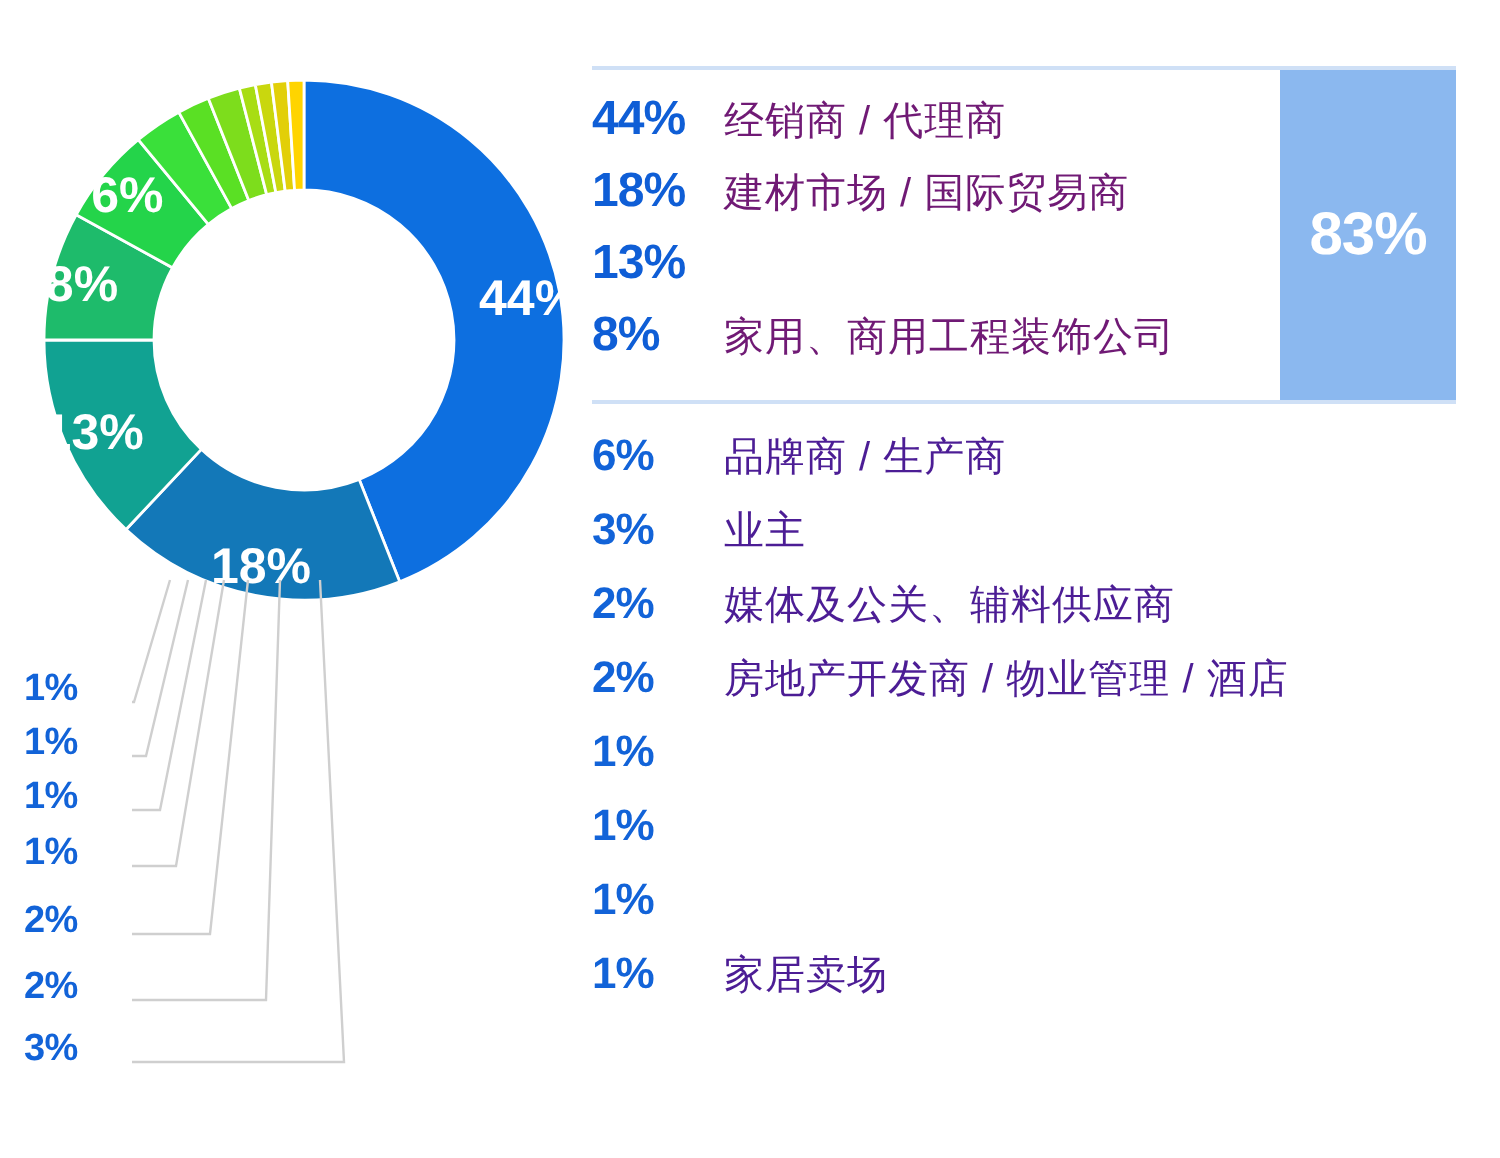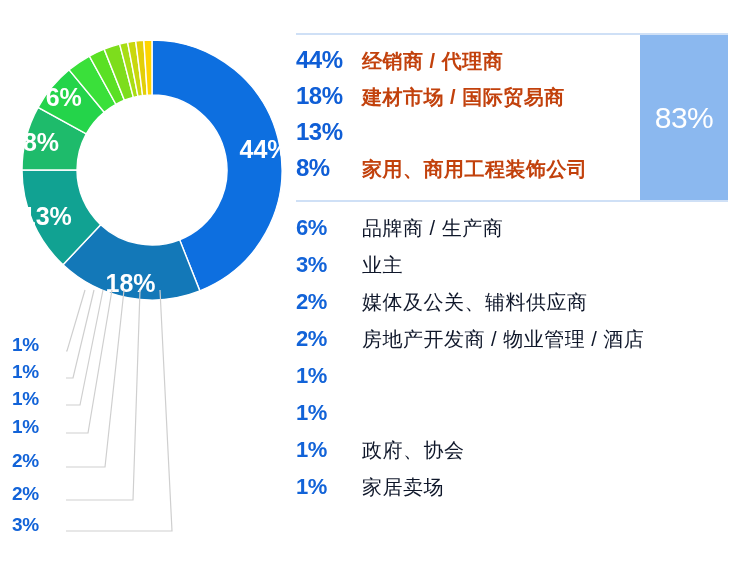--- a/index.html
+++ b/index.html
@@ -20,33 +20,33 @@
     font-size:19px;font-weight:bold;color:#1263d8;letter-spacing:-0.3px;
   }
 
   
   #legend{position:absolute;left:296px;top:33px;width:432px;}
   #top-panel{position:relative;border-top:2px solid #cfe0f6;border-bottom:2px solid #cfe0f6;padding:11px 0 10px 0;}
   #badge{
     position:absolute;right:0;top:0;bottom:0;width:88px;
     background:#8bb8ef;display:flex;align-items:center;justify-content:center;
   }
-  #badge-text{color:#ffffff;font-size:30px;font-weight:normal;letter-spacing:-0.5px;}
+  #badge-text{color:#ffffff;font-size:30px;font-weight:bold;letter-spacing:-0.5px;}
 
   .row{display:flex;align-items:baseline;height:36px;}
   .pct{
     width:66px;flex:0 0 66px;font-size:23px;font-weight:bold;
     color:#1263d8;letter-spacing:-0.5px;
   }
   .lbl{font-size:20px;letter-spacing:0.5px;}
   .top .pct{font-size:24px;color:#0f5ed6;}
-  .top .lbl{color:#c2410c;font-weight:bold;}
+  .top .lbl{color:#701a75;font-weight:normal;}
   .bot{height:37px;}
   .bot .pct{font-size:22px;color:#1263d8;}
-  .bot .lbl{color:#0f172a;font-weight:normal;}
+  .bot .lbl{color:#4c1d95;font-weight:normal;}
   #bottom-panel{padding-top:13px;}
 </style>
 </head>
 <body>
 
 <div id="stage">
 
   <div id="donut-wrap">
     <svg id="donut-svg" width="300" height="320" viewBox="0 0 300 320">
         <path d="M152,40 A130,130 0 0,1 199.85619184900813,290.8709431654727 L179.60934145135084,239.73323644161886 A75,75 0 0,0 152,95 Z" fill="#0d6fe0" stroke="#ffffff" stroke-width="1.4"></path>
@@ -133,21 +133,20 @@
             <div class="lbl">房地产开发商 / 物业管理 / 酒店</div>
           </div>
           <div class="row bot">
             <div class="pct">1%</div>
           </div>
           <div class="row bot">
             <div class="pct">1%</div>
           </div>
           <div class="row bot">
             <div class="pct">1%</div>
-            <div class="lbl">政府、协会</div>
           </div>
           <div class="row bot">
             <div class="pct">1%</div>
             <div class="lbl">家居卖场</div>
           </div>
         </div>
     </div>
 
   </div>
 </div>

